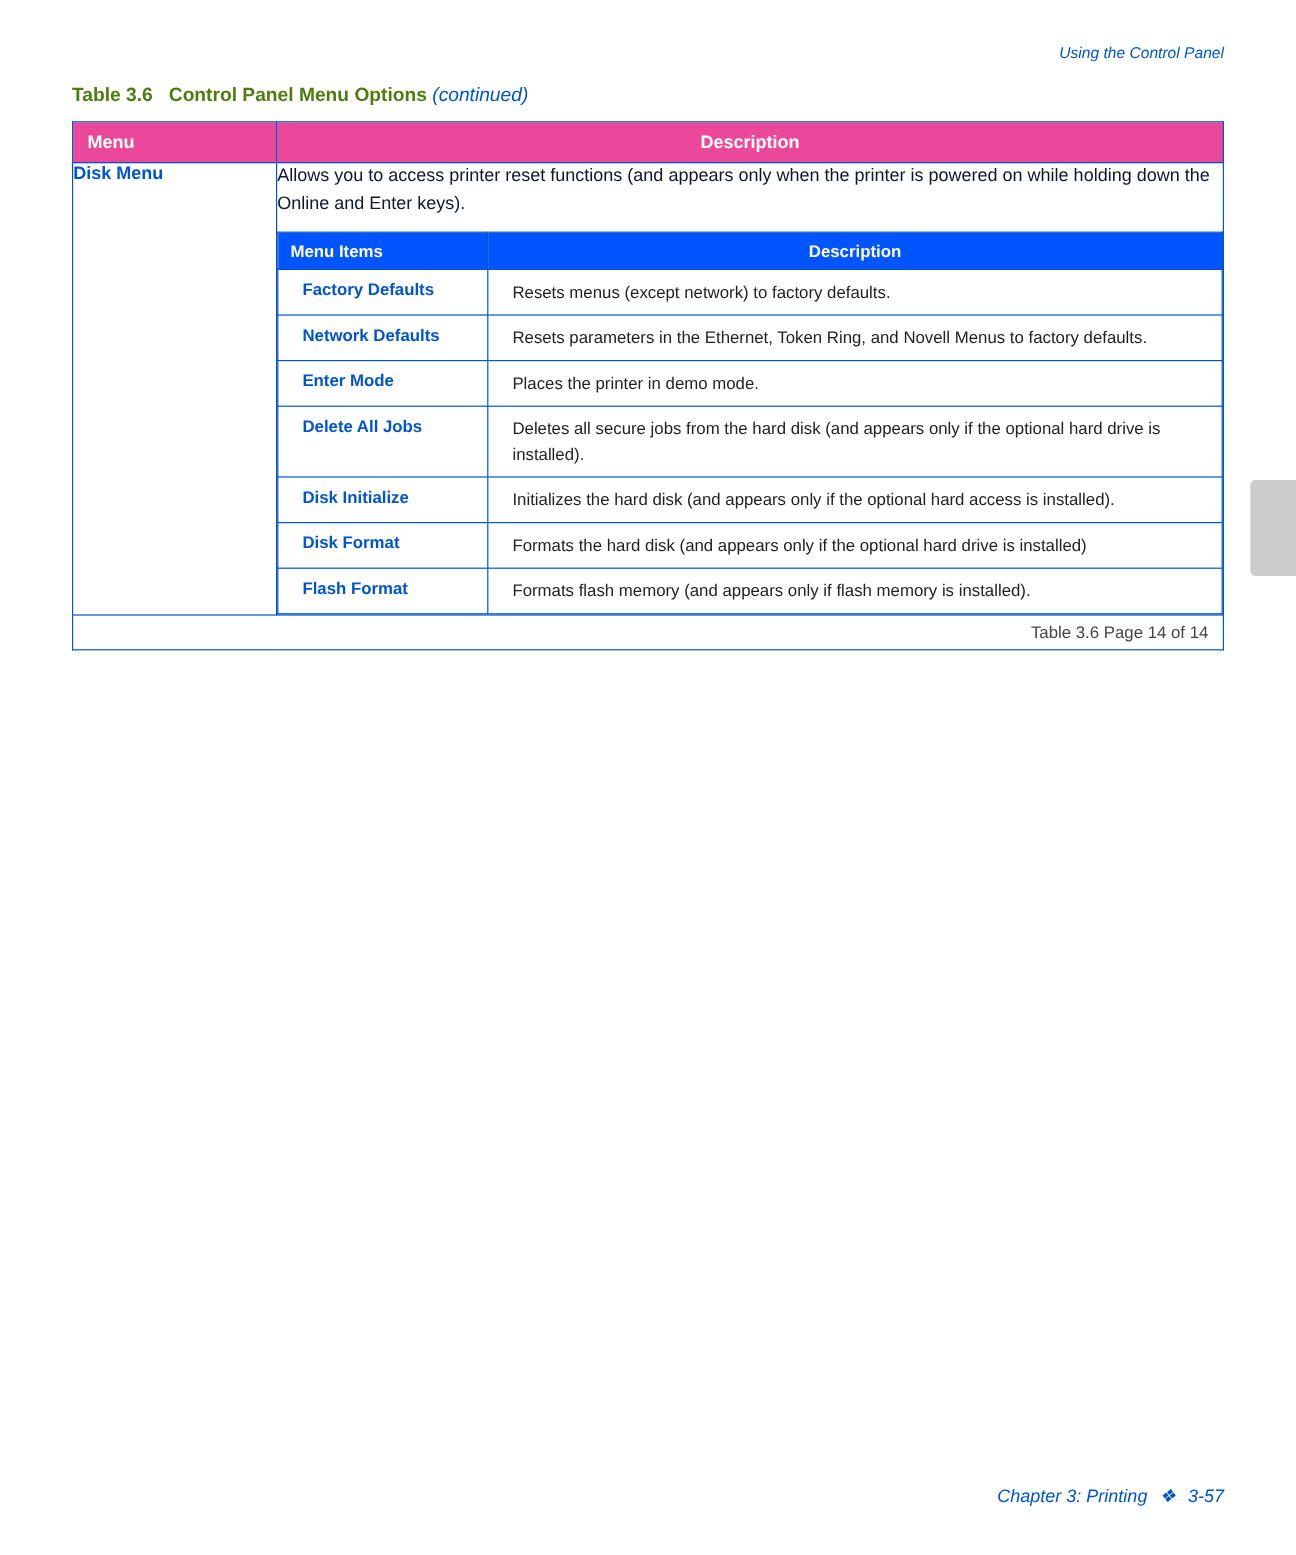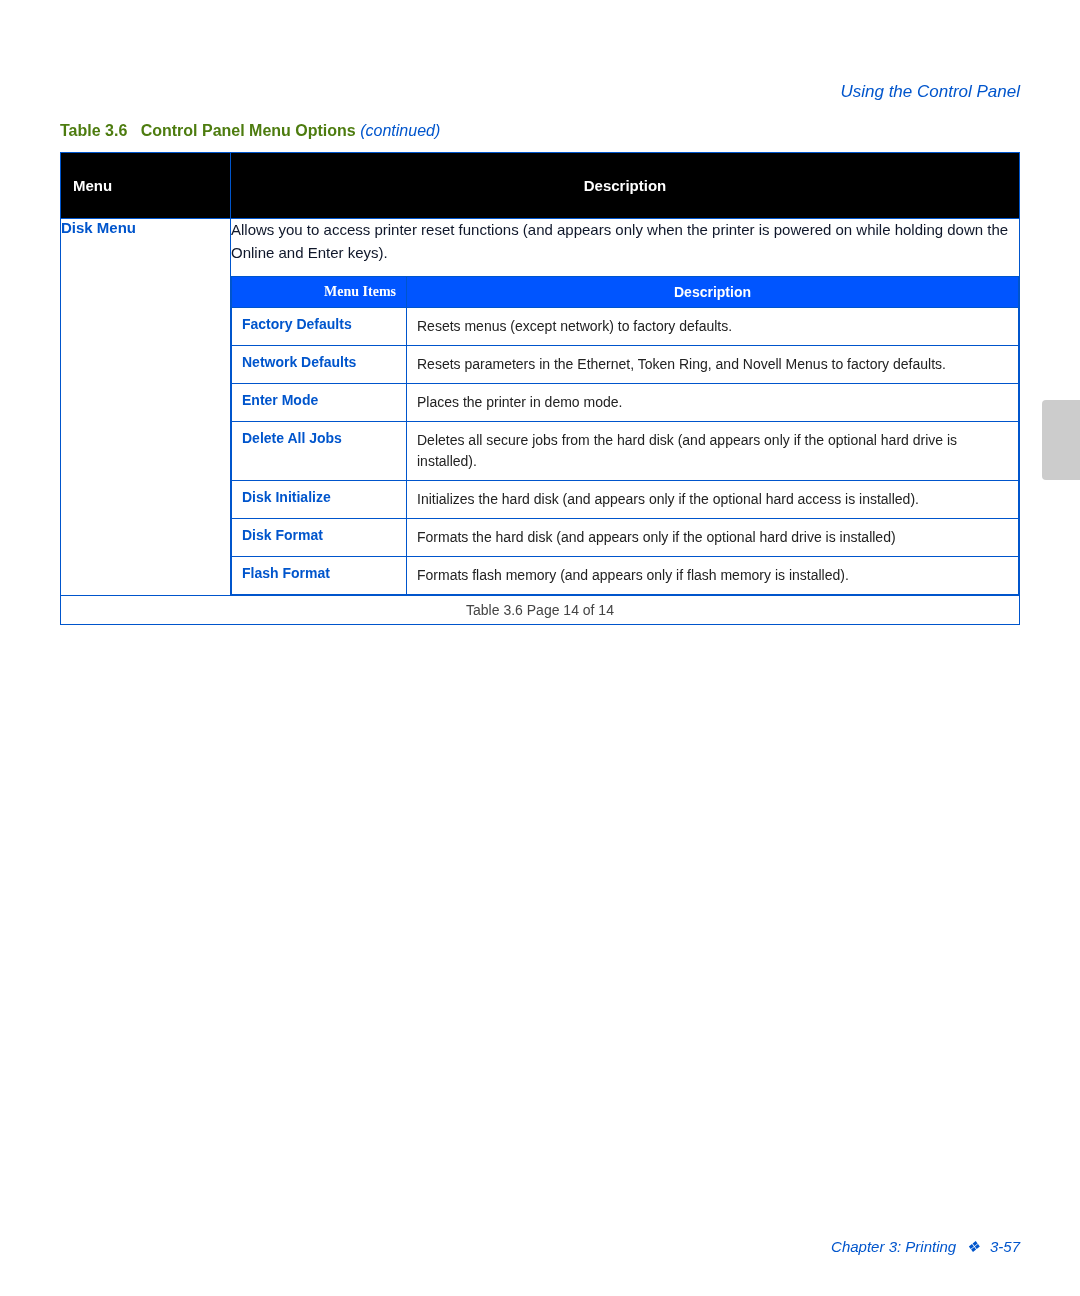--- a/index.html
+++ b/index.html
@@ -16,22 +16,21 @@
       font-size: 15px;
       color: #222;
       position: relative;
     }
 
     .page-header {
       text-align: right;
       padding: 36px 60px 10px 60px;
       font-style: italic;
       color: #0055cc;
-      font-size: 17px;
-      margin-top: 46px;
+      font-size: 13px;
     }
 
     .content-area {
       padding: 10px 60px 60px 60px;
     }
 
     .table-title {
       margin-bottom: 12px;
       font-size: 16px;
     }
@@ -52,26 +51,26 @@
       border: 1.5px solid #0055cc;
     }
 
     .main-table th, .main-table td {
       border: 1px solid #0055cc;
       padding: 0;
       vertical-align: top;
     }
 
     .header-row th {
-      background-color: #000000;
+      background-color: #ec4899;
       color: #ffffff;
       font-weight: bold;
       font-size: 15px;
       text-align: center;
-      padding: 24px 12px;
+      padding: 8px 12px;
       margin-left: 20px;
     }
 
     .header-row th.menu-col {
       width: 170px;
       text-align: left;
     }
 
     .menu-label {
       color: #0055cc;
@@ -104,27 +103,26 @@
       color: #ffffff;
       font-weight: bold;
       text-align: center;
       padding: 7px 10px;
       font-size: 14px;
       border: 1px solid #0055cc;
     }
 
     .inner-table th.menu-items-col {
       width: 175px;
-      text-align: right;
-      font-family: Liberation Serif, serif;
+      text-align: left;
     }
 
     .inner-table td {
       border: 1px solid #0055cc;
-      padding: 8px 10px;
+      padding: 8px 20px;
       font-size: 14px;
       vertical-align: top;
     }
 
     .inner-menu-item {
       color: #0055cc;
       font-weight: bold;
     }
 
     .inner-desc {
@@ -219,21 +217,21 @@
                 <tr>
                   <td class="inner-menu-item">Flash Format</td>
                   <td class="inner-desc">Formats flash memory (and appears only if flash memory is installed).</td>
                 </tr>
               </tbody>
           </table>
 
         </td>
       </tr>
       <tr>
-        <td colspan="2" class="page-footer-row" style="text-align:center; font-size:14px; color:#444; padding:6px 12px; border-top:1px solid #0055cc;margin-top:12px;">
+        <td colspan="2" class="page-footer-row" style="text-align:right; font-size:14px; color:#444; padding:6px 12px; border-top:1px solid #0055cc;margin-top:12px;">
           <span>Table 3.6  Page 14 of 14</span>
         </td>
       </tr>
     </tbody>
   </table>
 
 </div>
 
 <div class="tab-indicator"></div>
 

